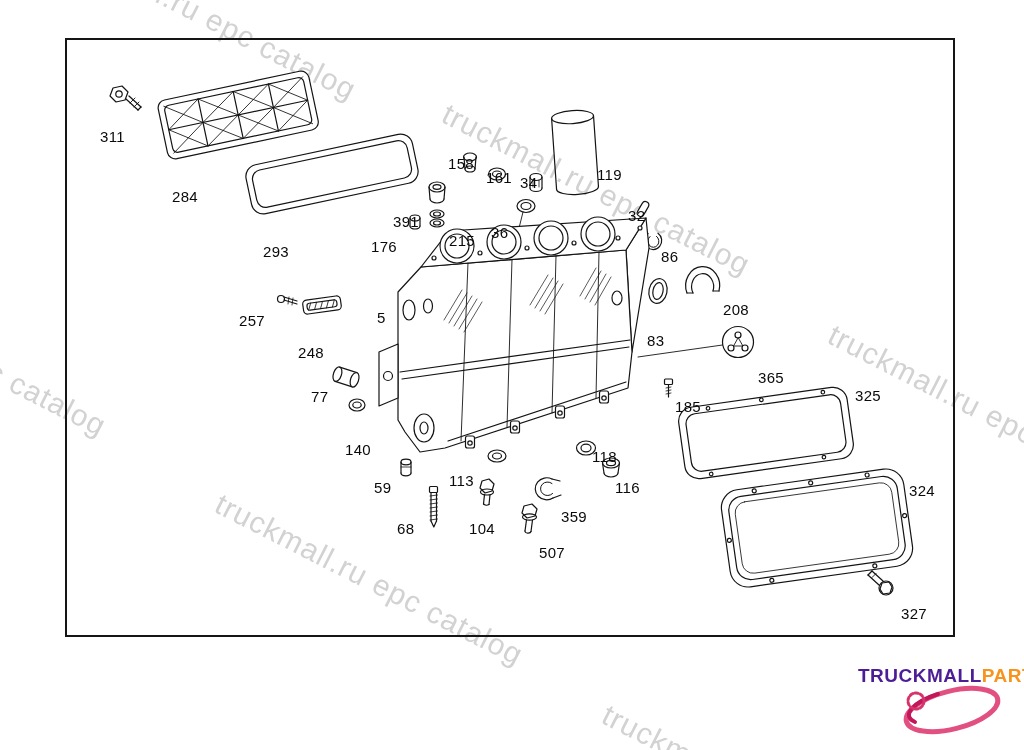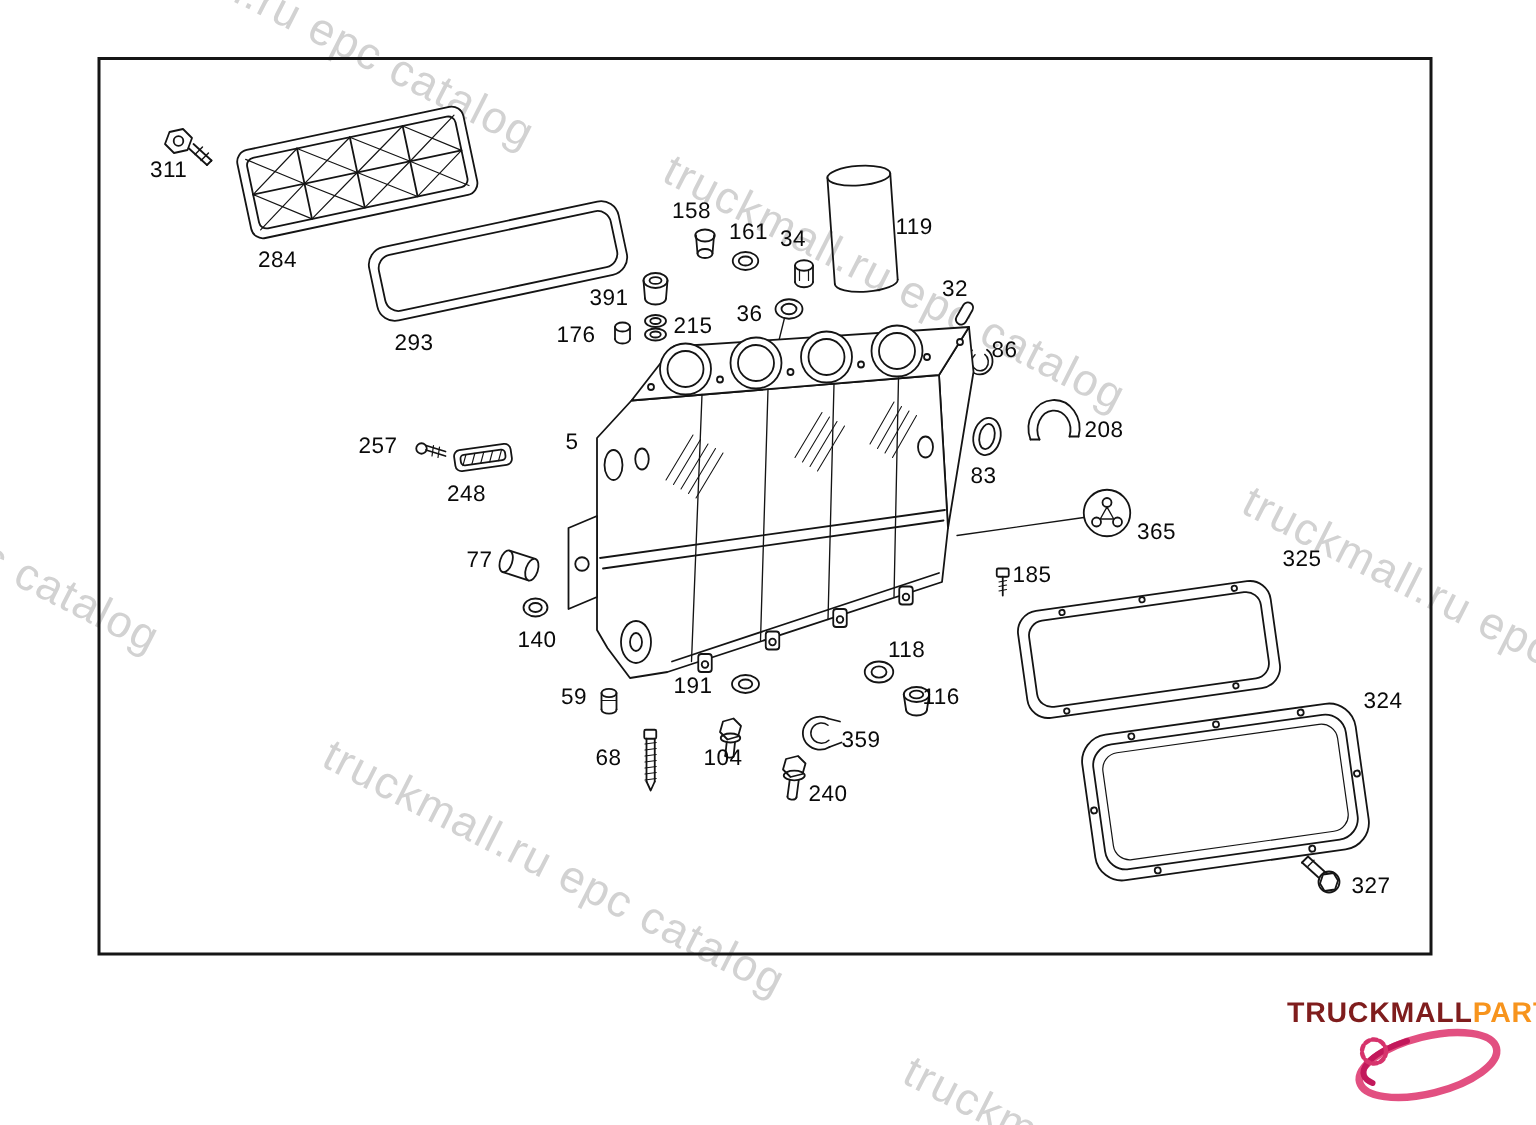--- a/index.html
+++ b/index.html
@@ -12,27 +12,27 @@
     letter-spacing:1px;transform:rotate(27deg);transform-origin:0 0;
     z-index:1;user-select:none;
   }
   .frame{
     position:absolute;left:65px;top:38px;width:886px;height:595px;
     border:2px solid #151515;z-index:2;background:transparent;
   }
   svg.art{position:absolute;left:0;top:0;z-index:3}
   .part-label{
     position:absolute;z-index:4;font-size:15px;color:#0a0a0a;
-    letter-spacing:.3px;line-height:1;
+    letter-spacing:.3px;line-height:1;margin-top:23px;
   }
   .logo-text{
     position:absolute;left:858px;top:665px;z-index:5;font-size:19px;
     font-weight:700;letter-spacing:.5px;white-space:nowrap;
   }
-  .logo-text .gray{color:#7f1d1d}
+  .logo-text .gray{color:#4c1d95}
   .logo-text .orange{color:#f7941d}
 </style>
 </head>
 <body>
 
 <div class="wm" style="left:58px;top:-78px">truckmall.ru epc catalog</div>
 <div class="wm" style="left:452px;top:97px">truckmall.ru epc catalog</div>
 <div class="wm" style="left:838px;top:318px">truckmall.ru epc catalog</div>
 <div class="wm" style="left:-192px;top:258px">truckmall.ru epc catalog</div>
 <div class="wm" style="left:225px;top:487px">truckmall.ru epc catalog</div>
@@ -352,22 +352,22 @@
 <div class="part-label" style="left:239px;top:290px">257</div>
 <div class="part-label" style="left:298px;top:322px">248</div>
 <div class="part-label" style="left:377px;top:287px">5</div>
 <div class="part-label" style="left:311px;top:366px">77</div>
 <div class="part-label" style="left:345px;top:419px">140</div>
 <div class="part-label" style="left:758px;top:347px">365</div>
 <div class="part-label" style="left:855px;top:365px">325</div>
 <div class="part-label" style="left:675px;top:376px">185</div>
 <div class="part-label" style="left:592px;top:426px">118</div>
 <div class="part-label" style="left:374px;top:457px">59</div>
-<div class="part-label" style="left:449px;top:450px">191</div>
+<div class="part-label" style="left:449px;top:450px">113</div>
 <div class="part-label" style="left:615px;top:457px">116</div>
 <div class="part-label" style="left:561px;top:486px">359</div>
 <div class="part-label" style="left:469px;top:498px">104</div>
 <div class="part-label" style="left:397px;top:498px">68</div>
-<div class="part-label" style="left:539px;top:522px">240</div>
+<div class="part-label" style="left:539px;top:522px">507</div>
 <div class="part-label" style="left:909px;top:460px">324</div>
 <div class="part-label" style="left:901px;top:583px">327</div>
 
 <div class="logo-text"><span class="gray">TRUCKMALL</span><span class="orange">PARTS</span></div>
 
 </body></html>

